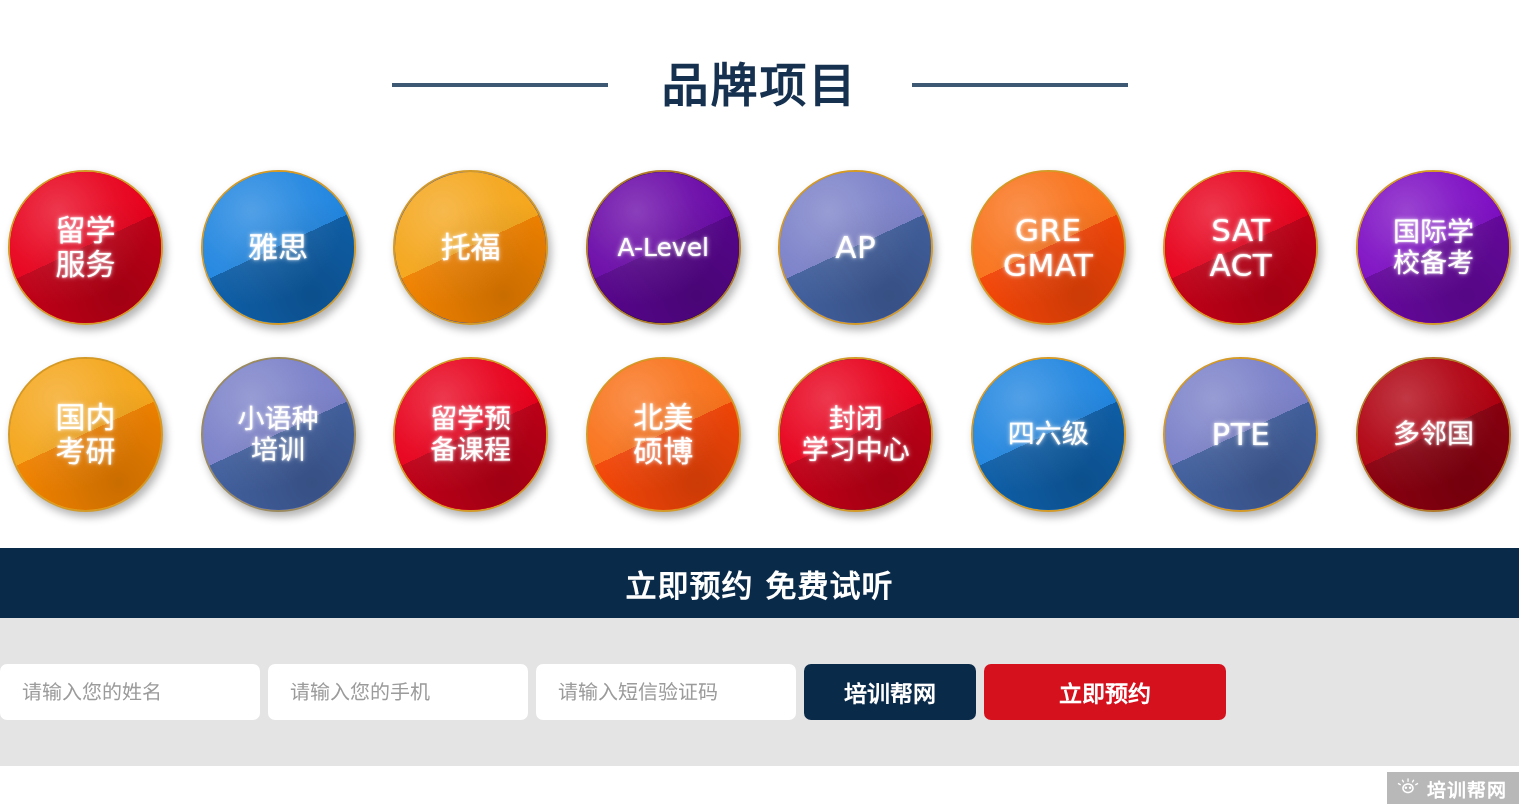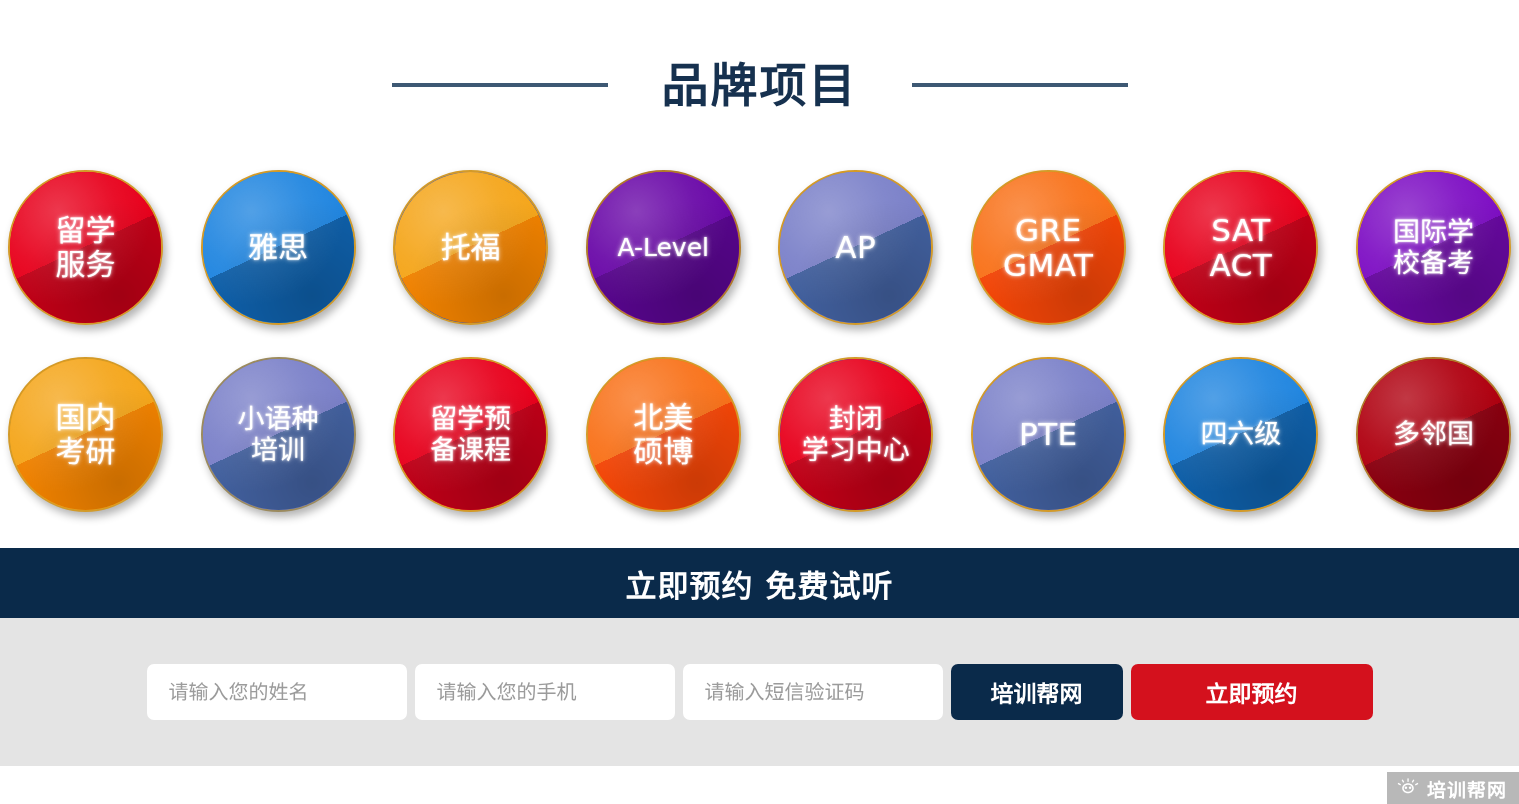--- a/index.html
+++ b/index.html
@@ -119,21 +119,20 @@
     letter-spacing: 1px;
     font-family: "DejaVu Sans", "Liberation Sans", sans-serif;
   }
 
   
   .form-strip {
     height: 148px;
     background: #e4e4e4;
     display: flex;
     align-items: center;
-    justify-content: center;
     gap: 8px;
   }
   .field {
     width: 260px;
     height: 56px;
     background: #ffffff;
     border: none;
     border-radius: 7px;
     padding: 0 22px;
     box-sizing: border-box;
@@ -205,21 +204,21 @@
           <div>雅思</div>
         </div>
       </div>
       <div class="bubble" style="background: #1d4ed8; border-color: rgb(211, 154, 40);">
         <div class="sheen" style="background: linear-gradient(155deg, rgb(245, 166, 27) 0%, rgb(245, 166, 27) 49.5%, rgb(240, 130, 0) 49.5%, rgb(240, 130, 0) 100%);"></div>
         <div style="position: absolute; inset: 0px; border-radius: 50%; z-index: 2; pointer-events: none; background: radial-gradient(circle at 32% 26%, rgba(255, 255, 255, 0.22) 0%, rgba(255, 255, 255, 0.06) 38%, rgba(0, 0, 0, 0) 62%), radial-gradient(circle at 72% 82%, rgba(0, 0, 0, 0.16) 0%, rgba(0, 0, 0, 0) 58%);"></div>
         <div class="label cjk">
           <div>托福</div>
         </div>
       </div>
-      <div class="bubble" style="background: #a21caf; border-color: rgb(176, 122, 42);">
+      <div class="bubble" style="background: #0f172a; border-color: rgb(176, 122, 42);">
         <div class="sheen" style="background: linear-gradient(155deg, rgb(106, 9, 168) 0%, rgb(106, 9, 168) 49.5%, rgb(87, 6, 140) 49.5%, rgb(87, 6, 140) 100%);"></div>
         <div style="position: absolute; inset: 0px; border-radius: 50%; z-index: 2; pointer-events: none; background: radial-gradient(circle at 32% 26%, rgba(255, 255, 255, 0.22) 0%, rgba(255, 255, 255, 0.06) 38%, rgba(0, 0, 0, 0) 62%), radial-gradient(circle at 72% 82%, rgba(0, 0, 0, 0.16) 0%, rgba(0, 0, 0, 0) 58%);"></div>
         <div class="label tiny">
           <div>A-Level</div>
         </div>
       </div>
       <div class="bubble" style="background: rgb(123, 129, 201); border-color: rgb(211, 154, 40);">
         <div class="sheen" style="background: linear-gradient(155deg, rgb(123, 129, 201) 0%, rgb(123, 129, 201) 49.5%, rgb(66, 96, 158) 49.5%, rgb(66, 96, 158) 100%);"></div>
         <div style="position: absolute; inset: 0px; border-radius: 50%; z-index: 2; pointer-events: none; background: radial-gradient(circle at 32% 26%, rgba(255, 255, 255, 0.22) 0%, rgba(255, 255, 255, 0.06) 38%, rgba(0, 0, 0, 0) 62%), radial-gradient(circle at 72% 82%, rgba(0, 0, 0, 0.16) 0%, rgba(0, 0, 0, 0) 58%);"></div>
         <div class="label latin">
@@ -277,40 +276,40 @@
         </div>
       </div>
       <div class="bubble" style="background: rgb(249, 114, 26); border-color: rgb(211, 154, 40);">
         <div class="sheen" style="background: linear-gradient(155deg, rgb(249, 114, 26) 0%, rgb(249, 114, 26) 49.5%, rgb(243, 70, 8) 49.5%, rgb(243, 70, 8) 100%);"></div>
         <div style="position: absolute; inset: 0px; border-radius: 50%; z-index: 2; pointer-events: none; background: radial-gradient(circle at 32% 26%, rgba(255, 255, 255, 0.22) 0%, rgba(255, 255, 255, 0.06) 38%, rgba(0, 0, 0, 0) 62%), radial-gradient(circle at 72% 82%, rgba(0, 0, 0, 0.16) 0%, rgba(0, 0, 0, 0) 58%);"></div>
         <div class="label cjk">
           <div>北美</div>
           <div>硕博</div>
         </div>
       </div>
-      <div class="bubble" style="background: #1d4ed8; border-color: rgb(211, 154, 40);">
+      <div class="bubble" style="background: #404040; border-color: rgb(211, 154, 40);">
         <div class="sheen" style="background: linear-gradient(155deg, rgb(232, 0, 28) 0%, rgb(232, 0, 28) 49.5%, rgb(192, 0, 23) 49.5%, rgb(192, 0, 23) 100%);"></div>
         <div style="position: absolute; inset: 0px; border-radius: 50%; z-index: 2; pointer-events: none; background: radial-gradient(circle at 32% 26%, rgba(255, 255, 255, 0.22) 0%, rgba(255, 255, 255, 0.06) 38%, rgba(0, 0, 0, 0) 62%), radial-gradient(circle at 72% 82%, rgba(0, 0, 0, 0.16) 0%, rgba(0, 0, 0, 0) 58%);"></div>
         <div class="label small">
           <div>封闭</div>
           <div>学习中心</div>
         </div>
       </div>
+      <div class="bubble" style="background: rgb(33, 134, 224); border-color: rgb(211, 154, 40);">
+        <div class="sheen" style="background: linear-gradient(155deg, rgb(33, 134, 224) 0%, rgb(33, 134, 224) 49.5%, rgb(15, 95, 168) 49.5%, rgb(15, 95, 168) 100%);"></div>
+        <div style="position: absolute; inset: 0px; border-radius: 50%; z-index: 2; pointer-events: none; background: radial-gradient(circle at 32% 26%, rgba(255, 255, 255, 0.22) 0%, rgba(255, 255, 255, 0.06) 38%, rgba(0, 0, 0, 0) 62%), radial-gradient(circle at 72% 82%, rgba(0, 0, 0, 0.16) 0%, rgba(0, 0, 0, 0) 58%);"></div>
+        <div class="label small">
+          <div>四六级</div>
+        </div>
+      </div>
       <div class="bubble" style="background: rgb(123, 129, 201); border-color: rgb(211, 154, 40);">
         <div class="sheen" style="background: linear-gradient(155deg, rgb(123, 129, 201) 0%, rgb(123, 129, 201) 49.5%, rgb(66, 96, 158) 49.5%, rgb(66, 96, 158) 100%);"></div>
         <div style="position: absolute; inset: 0px; border-radius: 50%; z-index: 2; pointer-events: none; background: radial-gradient(circle at 32% 26%, rgba(255, 255, 255, 0.22) 0%, rgba(255, 255, 255, 0.06) 38%, rgba(0, 0, 0, 0) 62%), radial-gradient(circle at 72% 82%, rgba(0, 0, 0, 0.16) 0%, rgba(0, 0, 0, 0) 58%);"></div>
         <div class="label latin">
           <div>PTE</div>
-        </div>
-      </div>
-      <div class="bubble" style="background: rgb(33, 134, 224); border-color: rgb(211, 154, 40);">
-        <div class="sheen" style="background: linear-gradient(155deg, rgb(33, 134, 224) 0%, rgb(33, 134, 224) 49.5%, rgb(15, 95, 168) 49.5%, rgb(15, 95, 168) 100%);"></div>
-        <div style="position: absolute; inset: 0px; border-radius: 50%; z-index: 2; pointer-events: none; background: radial-gradient(circle at 32% 26%, rgba(255, 255, 255, 0.22) 0%, rgba(255, 255, 255, 0.06) 38%, rgba(0, 0, 0, 0) 62%), radial-gradient(circle at 72% 82%, rgba(0, 0, 0, 0.16) 0%, rgba(0, 0, 0, 0) 58%);"></div>
-        <div class="label small">
-          <div>四六级</div>
         </div>
       </div>
       <div class="bubble" style="background: rgb(176, 0, 16); border-color: rgb(176, 122, 42);">
         <div class="sheen" style="background: linear-gradient(155deg, rgb(176, 0, 16) 0%, rgb(176, 0, 16) 49.5%, rgb(138, 0, 16) 49.5%, rgb(138, 0, 16) 100%);"></div>
         <div style="position: absolute; inset: 0px; border-radius: 50%; z-index: 2; pointer-events: none; background: radial-gradient(circle at 32% 26%, rgba(255, 255, 255, 0.22) 0%, rgba(255, 255, 255, 0.06) 38%, rgba(0, 0, 0, 0) 62%), radial-gradient(circle at 72% 82%, rgba(0, 0, 0, 0.16) 0%, rgba(0, 0, 0, 0) 58%);"></div>
         <div class="label small">
           <div>多邻国</div>
         </div>
       </div>
     </div>

